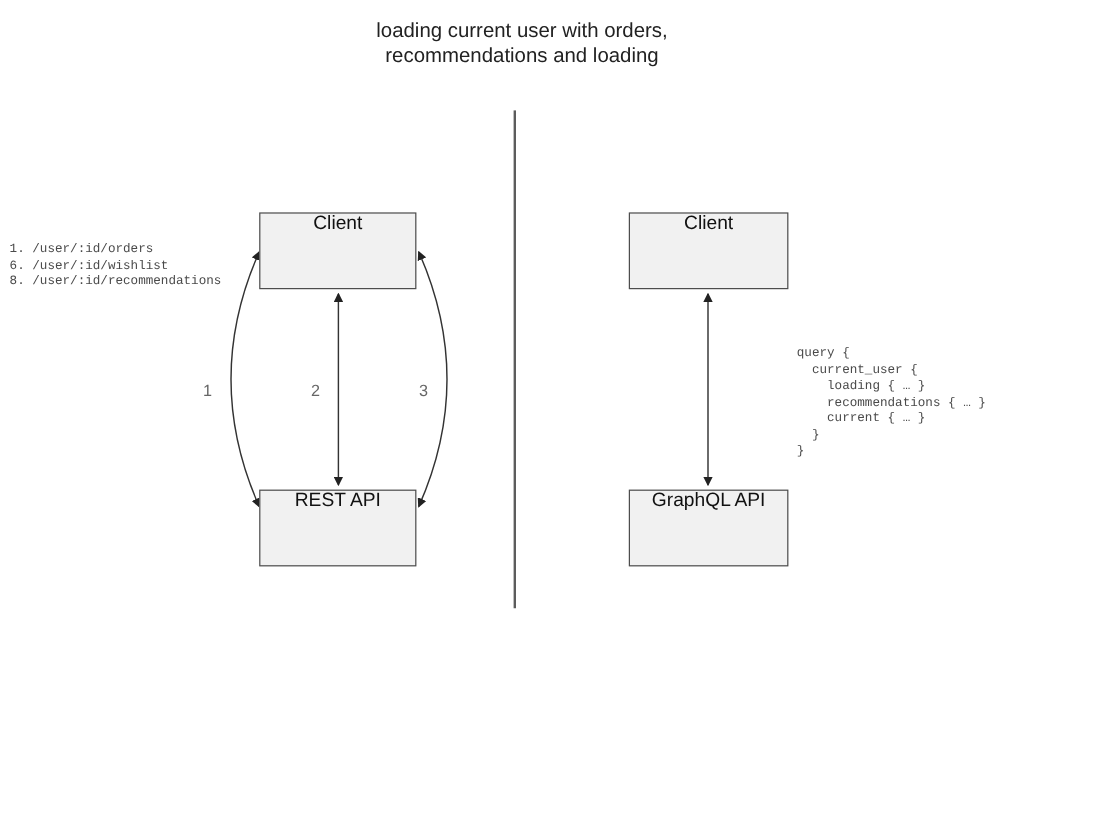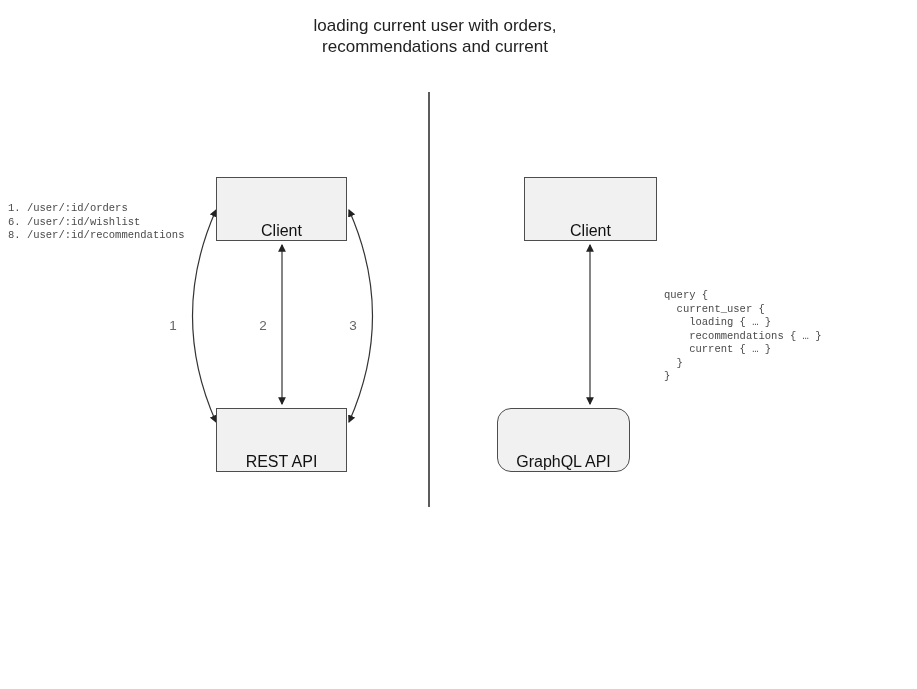--- a/index.html
+++ b/index.html
@@ -35,29 +35,29 @@
     background: #5c5c5c;
   }
   .node-box {
     position: absolute;
     width: 131px;
     height: 64px;
     background: #f1f1f1;
     border: 1.5px solid #4d4d4d;
     box-sizing: border-box;
     display: flex;
-    align-items: flex-end;
+    align-items: flex-start;
     justify-content: center;
     font-size: 16px;
     color: #111111;
   }
   #box-client-left  { left: 216px; top: 177px; }
   #box-rest         { left: 216px; top: 408px; }
   #box-client-right { left: 524px; top: 177px; width: 133px; }
-  #box-graphql      { left: 497px; top: 408px; width: 133px; border-radius: 14px; }
+  #box-graphql      { left: 524px; top: 408px; width: 133px; }
   .mono-block {
     position: absolute;
     font-family: "Liberation Mono", "DejaVu Sans Mono", monospace;
     font-size: 10.5px;
     line-height: 13.5px;
     color: #4a4a4a;
     margin-top: 29px;
   }
   .mono-block div { white-space: pre; }
   #endpoint-list { left: 8px; top: 173px; }
@@ -81,21 +81,21 @@
     pointer-events: none;
   }
 </style>
 </head>
 <body>
 
 <div class="canvas">
 
   <div class="title">
     <div>loading current user with orders,</div>
-    <div>recommendations and current</div>
+    <div>recommendations and loading</div>
   </div>
 
   <div class="divider"></div>
 
   <div class="mono-block" id="endpoint-list">
     <div>1. /user/:id/orders</div>
     <div>6. /user/:id/wishlist</div>
     <div>8. /user/:id/recommendations</div>
   </div>
 

